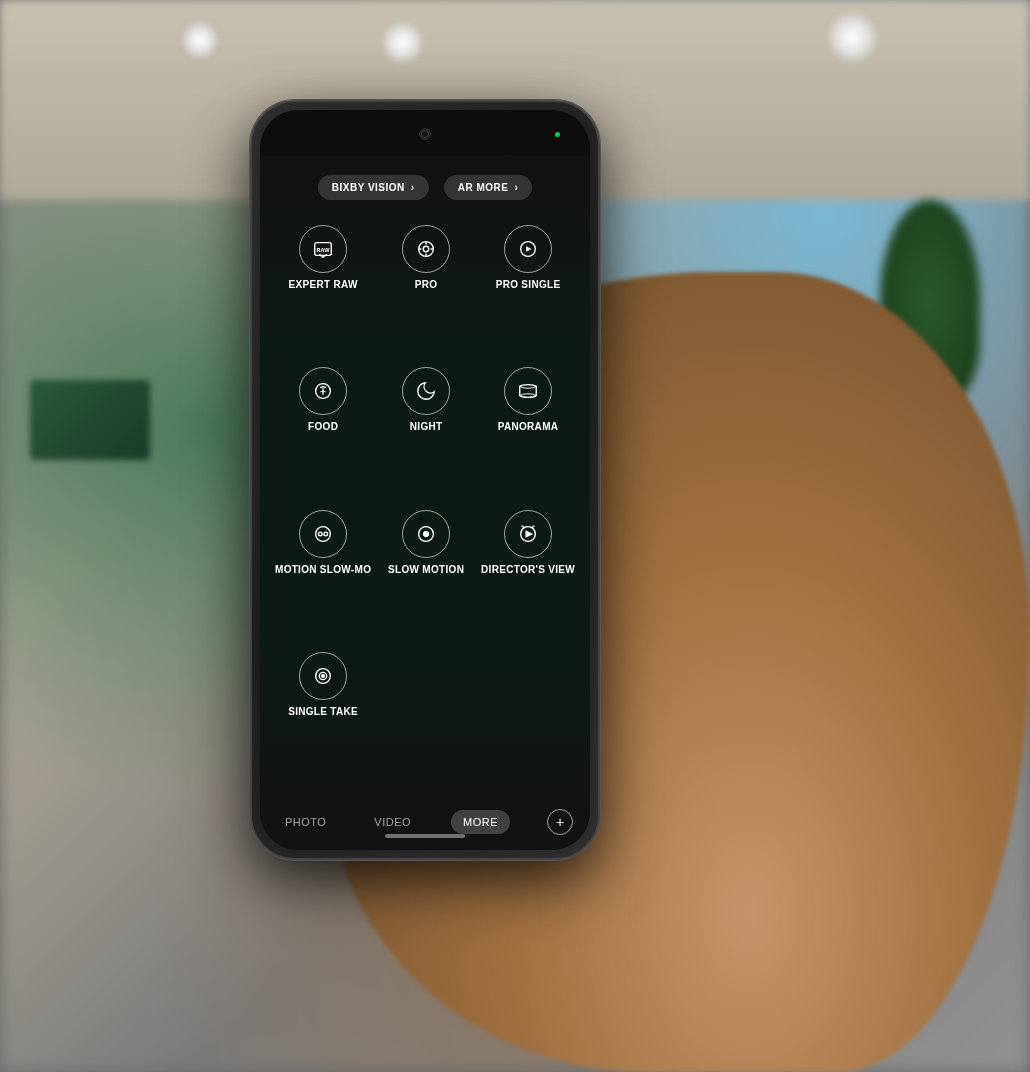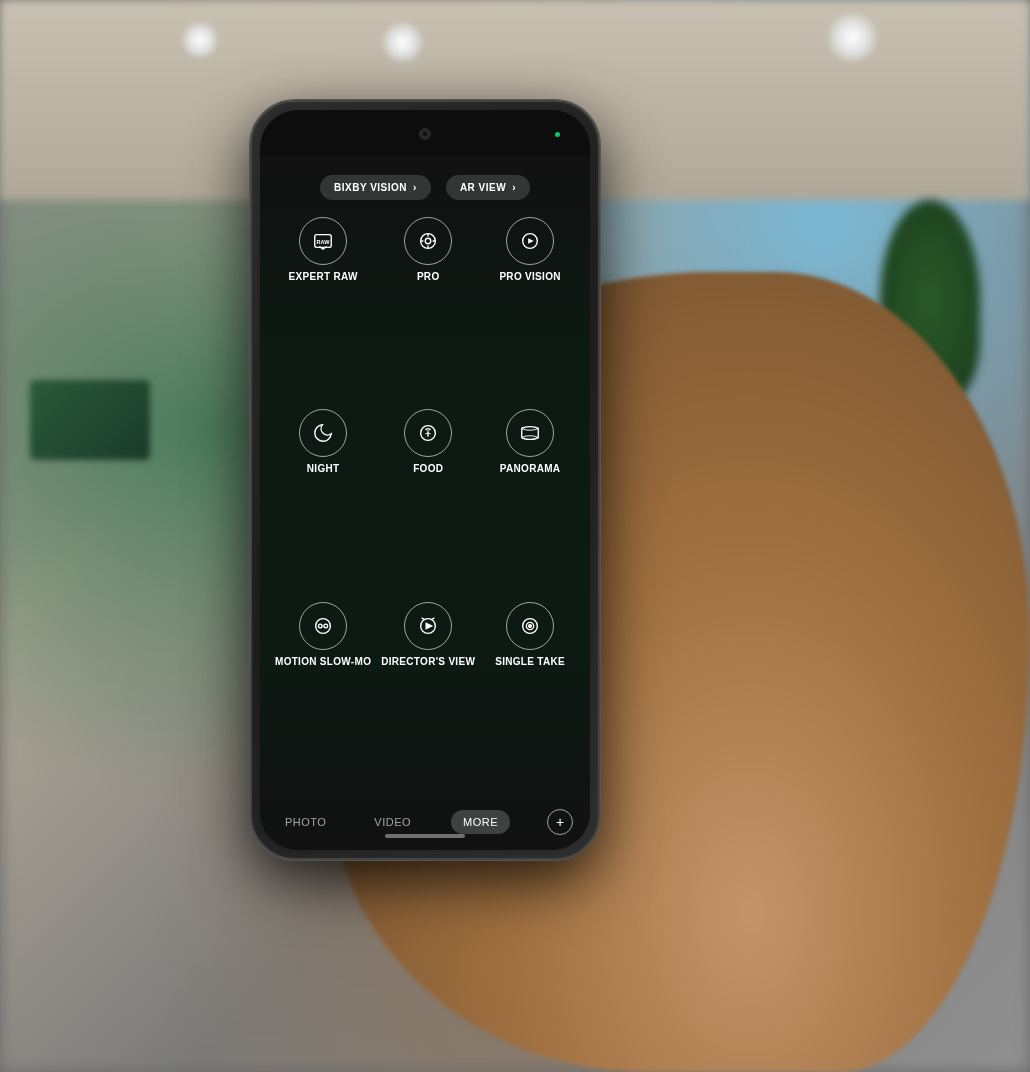--- a/index.html
+++ b/index.html
@@ -122,21 +122,21 @@
       display: flex;
       flex-direction: column;
       align-items: center;
       padding: 20px 15px 15px;
     }
 
     
     .top-buttons {
       display: flex;
       gap: 15px;
-      margin-bottom: 17px;
+      margin-bottom: 25px;
       width: 100%;
       justify-content: center;
     }
 
     .top-btn {
       display: flex;
       align-items: center;
       gap: 6px;
       background: rgba(255,255,255,0.15);
       border: none;
@@ -340,21 +340,21 @@
       <div class="indicator-dot"></div>
 
       <div class="camera-content">
 
         <div class="top-buttons">
           <button class="top-btn">
             <span>BIXBY VISION</span>
             <span class="arrow">›</span>
           </button>
           <button class="top-btn">
-            <span>AR VIEW</span>
+            <span>AR MORE</span>
             <span class="arrow">›</span>
           </button>
         </div>
 
         <div class="mode-grid">
 
           <div class="mode-item">
             <div class="mode-icon-circle">
               <svg class="icon-svg" viewBox="0 0 24 24">
                 <rect x="3" y="5" width="18" height="14" rx="2" stroke="white" fill="none" stroke-width="1.5"></rect>
@@ -379,66 +379,75 @@
             <span class="mode-label">PRO</span>
           </div>
 
           <div class="mode-item">
             <div class="mode-icon-circle">
               <svg class="icon-svg" viewBox="0 0 24 24">
                 <circle cx="12" cy="12" r="8" stroke="white" fill="none" stroke-width="1.5"></circle>
                 <polygon points="10,9 10,15 16,12" fill="white" stroke="none"></polygon>
               </svg>
             </div>
-            <span class="mode-label">PRO VISION</span>
-          </div>
-
-          <div class="mode-item">
-            <div class="mode-icon-circle">
-              <svg class="icon-svg" viewBox="0 0 24 24">
-                <path d="M21 12.79A9 9 0 1 1 11.21 3 7 7 0 0 0 21 12.79z" stroke="white" fill="none" stroke-width="1.5"></path>
-              </svg>
-            </div>
-            <span class="mode-label">NIGHT</span>
+            <span class="mode-label">PRO SINGLE</span>
           </div>
 
           <div class="mode-item">
             <div class="mode-icon-circle">
               <svg class="icon-svg" viewBox="0 0 24 24">
                 <circle cx="12" cy="12" r="8" stroke="white" fill="none" stroke-width="1.5"></circle>
                 <path d="M9 8 Q12 6 15 8 Q12 10 9 8Z" stroke="white" fill="none" stroke-width="1"></path>
                 <line x1="12" y1="10" x2="12" y2="16" stroke="white" stroke-width="1.5"></line>
                 <path d="M9 13 Q12 11 15 13" stroke="white" fill="none" stroke-width="1"></path>
               </svg>
             </div>
             <span class="mode-label">FOOD</span>
           </div>
 
           <div class="mode-item">
             <div class="mode-icon-circle">
               <svg class="icon-svg" viewBox="0 0 24 24">
+                <path d="M21 12.79A9 9 0 1 1 11.21 3 7 7 0 0 0 21 12.79z" stroke="white" fill="none" stroke-width="1.5"></path>
+              </svg>
+            </div>
+            <span class="mode-label">NIGHT</span>
+          </div>
+
+          <div class="mode-item">
+            <div class="mode-icon-circle">
+              <svg class="icon-svg" viewBox="0 0 24 24">
                 <path d="M3 7 Q6 5 12 5 Q18 5 21 7 L21 17 Q18 19 12 19 Q6 19 3 17 Z" stroke="white" fill="none" stroke-width="1.5"></path>
                 <path d="M3 7 Q6 9 12 9 Q18 9 21 7" stroke="white" fill="none" stroke-width="1"></path>
                 <path d="M3 17 Q6 15 12 15 Q18 15 21 17" stroke="white" fill="none" stroke-width="1"></path>
               </svg>
             </div>
             <span class="mode-label">PANORAMA</span>
           </div>
 
           <div class="mode-item">
             <div class="mode-icon-circle">
               <svg class="icon-svg" viewBox="0 0 24 24">
                 <circle cx="12" cy="12" r="8" stroke="white" fill="none" stroke-width="1.5"></circle>
                 <circle cx="9" cy="12" r="2" stroke="white" fill="none" stroke-width="1.5"></circle>
                 <circle cx="15" cy="12" r="2" stroke="white" fill="none" stroke-width="1.5"></circle>
               </svg>
             </div>
             <span class="mode-label">MOTION SLOW-MO</span>
           </div>
 
+          <div class="mode-item">
+            <div class="mode-icon-circle">
+              <svg class="icon-svg" viewBox="0 0 24 24">
+                <circle cx="12" cy="12" r="8" stroke="white" fill="none" stroke-width="1.5"></circle>
+                <circle cx="12" cy="12" r="3" stroke="white" fill="white" stroke-width="1"></circle>
+              </svg>
+            </div>
+            <span class="mode-label">SLOW MOTION</span>
+          </div>
 
 
 
           <div class="mode-item">
             <div class="mode-icon-circle">
               <svg class="icon-svg" viewBox="0 0 24 24">
                 <circle cx="12" cy="12" r="8" stroke="white" fill="none" stroke-width="1.5"></circle>
                 <polygon points="10,9 10,15 16,12" fill="white"></polygon>
                 <line x1="8" y1="5" x2="5" y2="3" stroke="white" stroke-width="1.5"></line>
                 <line x1="16" y1="5" x2="19" y2="3" stroke="white" stroke-width="1.5"></line>

